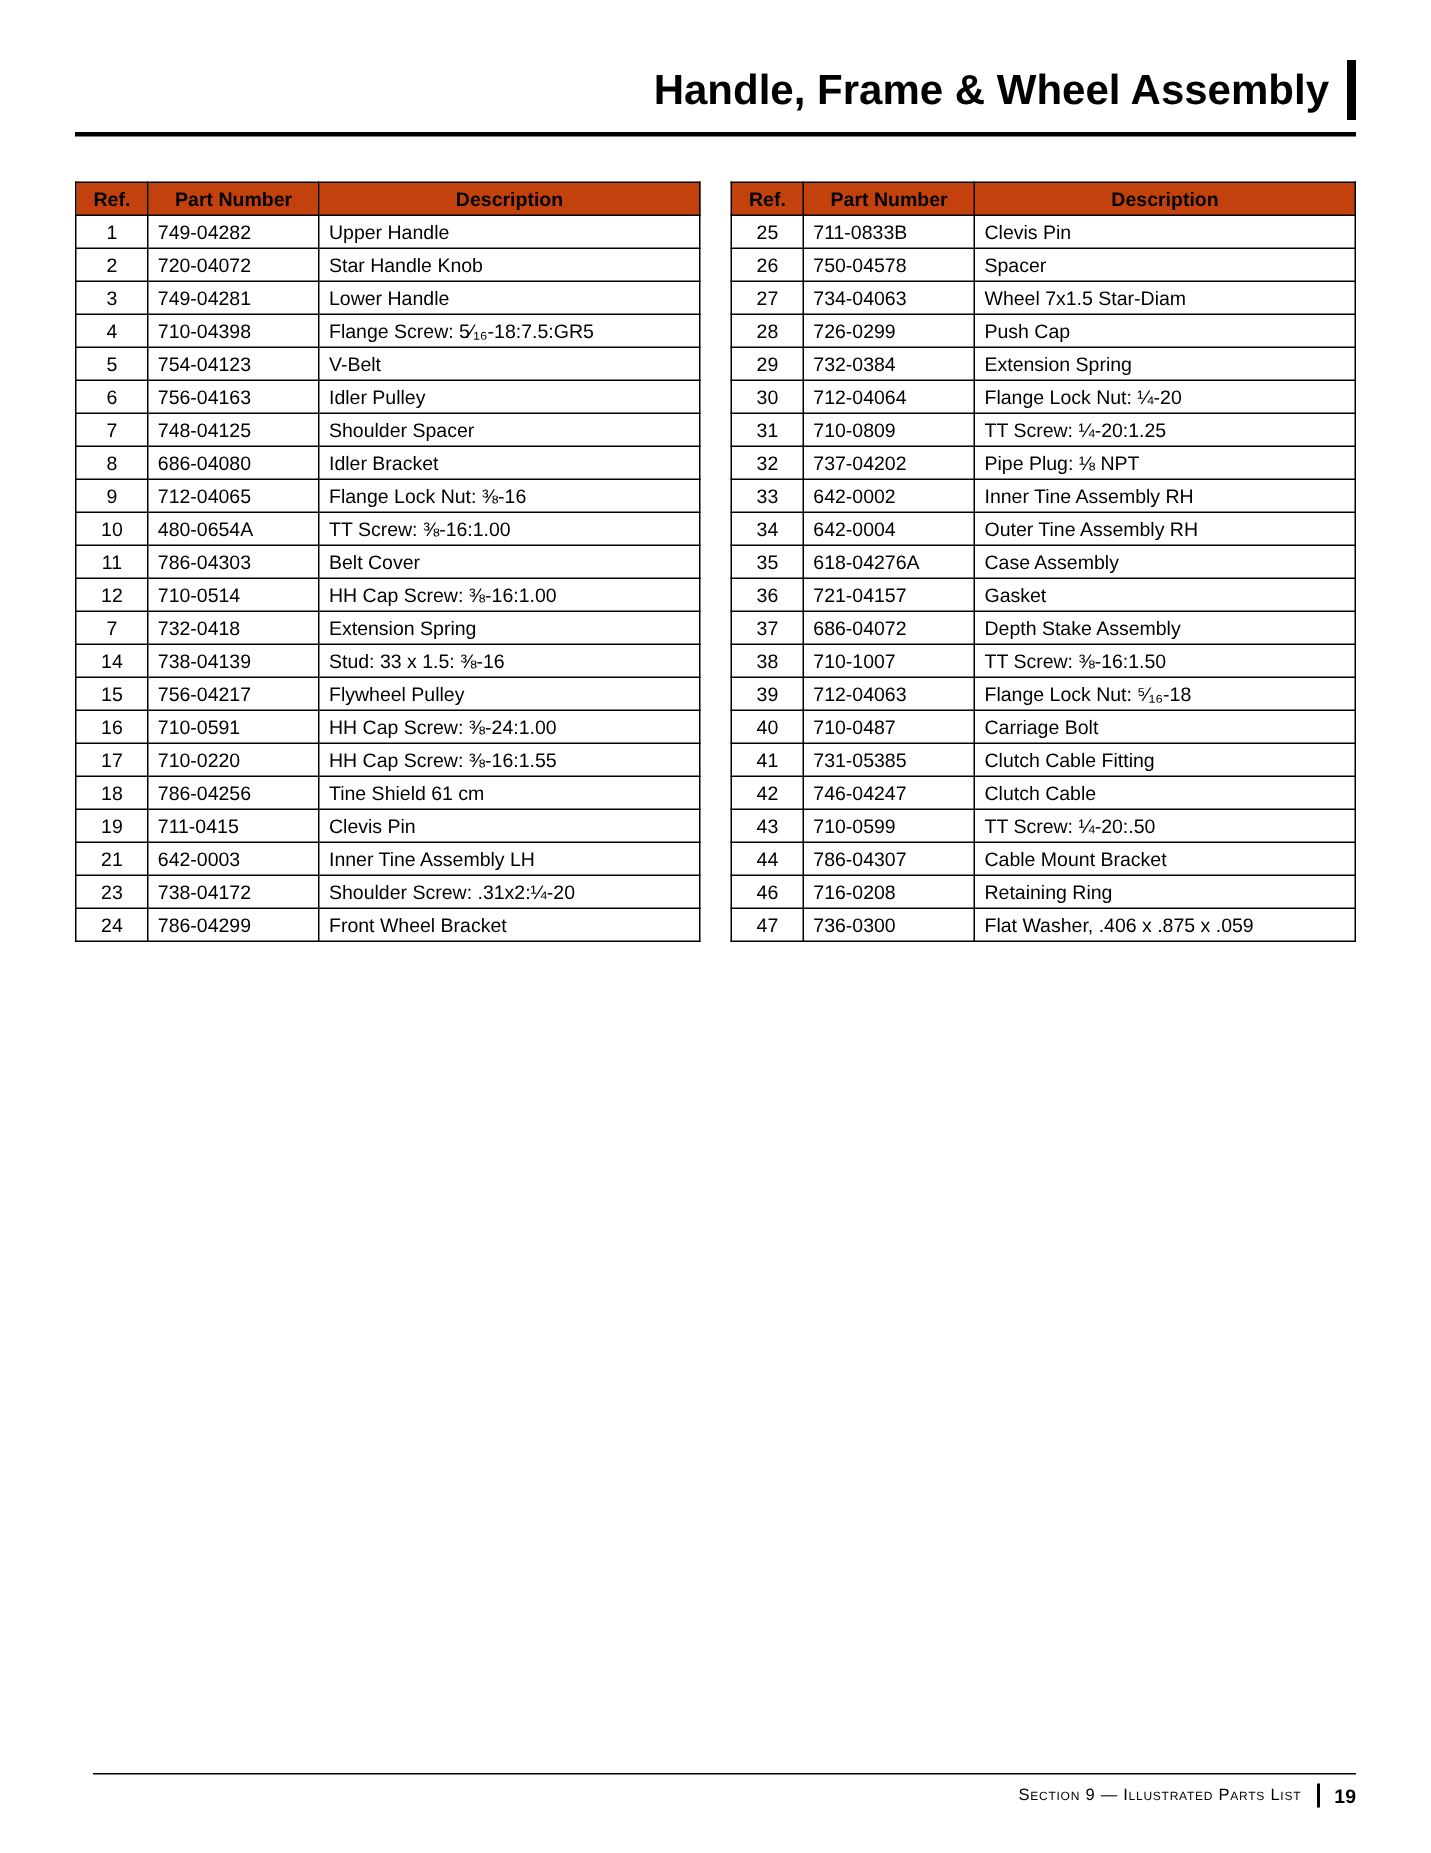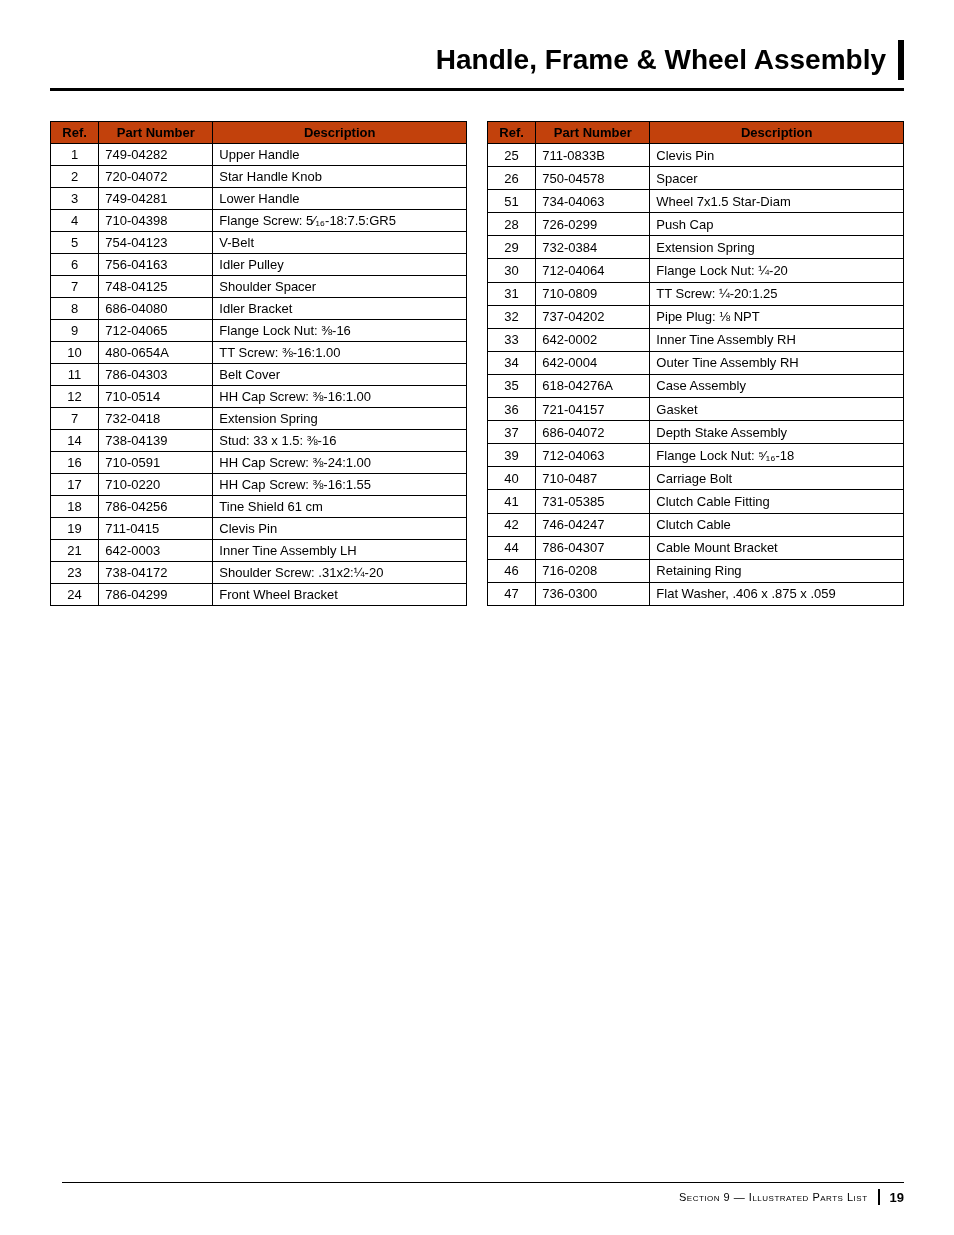--- a/index.html
+++ b/index.html
@@ -199,20 +199,25 @@
       <td>7</td>
       <td>732-0418</td>
       <td>Extension Spring</td>
     </tr>
           <tr>
       <td>14</td>
       <td>738-04139</td>
       <td>Stud: 33 x 1.5: ⅜-16</td>
     </tr>
           <tr>
+      <td>15</td>
+      <td>756-04217</td>
+      <td>Flywheel Pulley</td>
+    </tr>
+          <tr>
       <td>16</td>
       <td>710-0591</td>
       <td>HH Cap Screw: ⅜-24:1.00</td>
     </tr>
           <tr>
       <td>17</td>
       <td>710-0220</td>
       <td>HH Cap Screw: ⅜-16:1.55</td>
     </tr>
           <tr>
@@ -256,21 +261,21 @@
       <td>25</td>
       <td>711-0833B</td>
       <td>Clevis Pin</td>
     </tr>
           <tr>
       <td>26</td>
       <td>750-04578</td>
       <td>Spacer</td>
     </tr>
           <tr>
-      <td>51</td>
+      <td>27</td>
       <td>734-04063</td>
       <td>Wheel 7x1.5 Star-Diam</td>
     </tr>
           <tr>
       <td>28</td>
       <td>726-0299</td>
       <td>Push Cap</td>
     </tr>
           <tr>
       <td>29</td>
@@ -311,38 +316,48 @@
       <td>36</td>
       <td>721-04157</td>
       <td>Gasket</td>
     </tr>
           <tr>
       <td>37</td>
       <td>686-04072</td>
       <td>Depth Stake Assembly</td>
     </tr>
           <tr>
+      <td>38</td>
+      <td>710-1007</td>
+      <td>TT Screw: ⅜-16:1.50</td>
+    </tr>
+          <tr>
       <td>39</td>
       <td>712-04063</td>
       <td>Flange Lock Nut: ⁵⁄₁₆-18</td>
     </tr>
           <tr>
       <td>40</td>
       <td>710-0487</td>
       <td>Carriage Bolt</td>
     </tr>
           <tr>
       <td>41</td>
       <td>731-05385</td>
       <td>Clutch Cable Fitting</td>
     </tr>
           <tr>
       <td>42</td>
       <td>746-04247</td>
       <td>Clutch Cable</td>
+    </tr>
+          <tr>
+      <td>43</td>
+      <td>710-0599</td>
+      <td>TT Screw: ¼-20:.50</td>
     </tr>
           <tr>
       <td>44</td>
       <td>786-04307</td>
       <td>Cable Mount Bracket</td>
     </tr>
           <tr>
       <td>46</td>
       <td>716-0208</td>
       <td>Retaining Ring</td>

